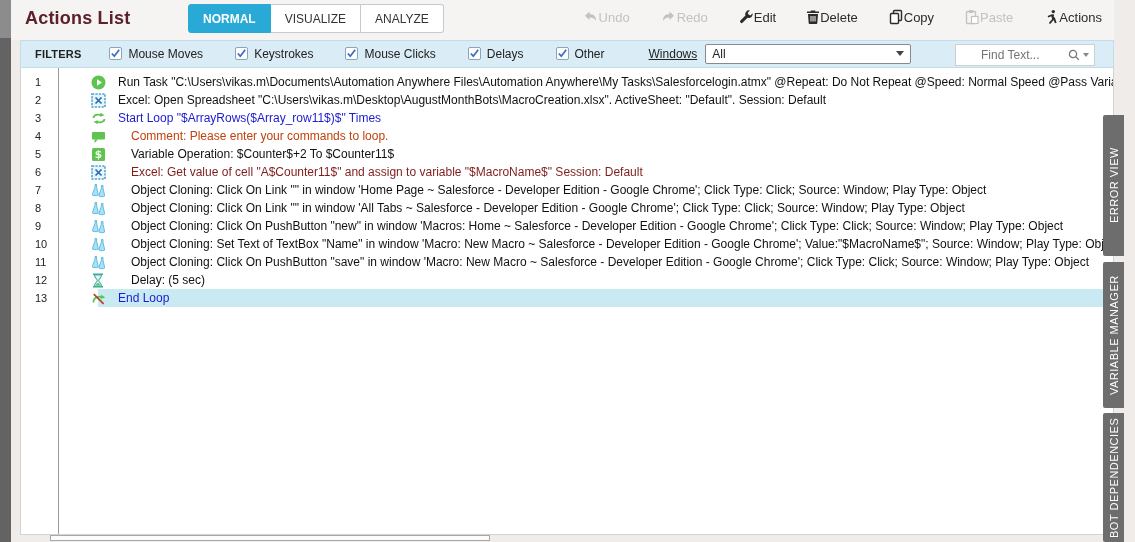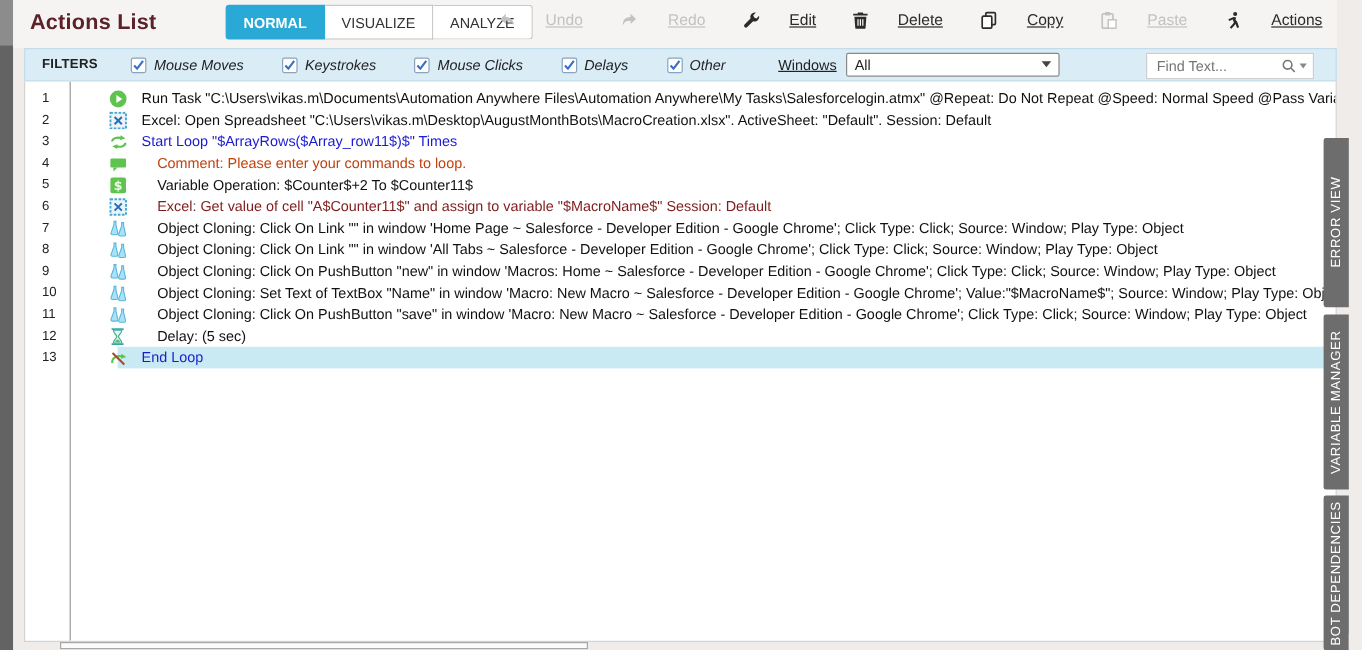--- a/index.html
+++ b/index.html
@@ -15,42 +15,42 @@
   
   .header { position:absolute; left:0; top:0; width:1103px; height:40px; background:#f6f4f3; }
   .title { position:absolute; left:14px; top:8px; font-size:18px; font-weight:bold; color:#5c2129; letter-spacing:0.2px; }
   .tab-group { position:absolute; left:177px; top:4px; display:flex; }
   .tab { height:29px; padding:0 14px; display:flex; align-items:center; justify-content:center;
          background:#fff; border:1px solid #c9c9c9; border-left:none; font-size:12px; color:#333; cursor:pointer; }
   .tab:first-child { border-left:1px solid #c9c9c9; border-radius:3px 0 0 3px; }
   .tab:last-child { border-radius:0 3px 3px 0; }
   .tab.active { background:#29a9d6; border-color:#29a9d6; color:#fff; font-weight:bold; }
   .toolbar { position:absolute; right:12px; top:9px; display:flex; align-items:center; gap:30px; }
-  .tool-btn { display:flex; align-items:flex-start; gap:24px; font-size:13px; color:#2b2b2b; cursor:pointer;text-decoration:underline; }
+  .tool-btn { display:flex; align-items:center; gap:0; font-size:13px; color:#2b2b2b; cursor:pointer; }
   .tool-btn.disabled { color:#c2c2c2; cursor:default; }
   .tool-btn svg { display:block; }
 
   
   .filters { position:absolute; left:9px; top:40px; width:1094px; height:28px; background:#daecf5;
              border:1px solid #c2dcea; display:flex; align-items:center; }
   .filters-label { font-size:11px; font-weight:bold; color:#222; margin-left:14px; letter-spacing:0.2px; }
   .filter-checks { display:flex; align-items:center; margin-left:28px; gap:0; }
-  .check-item { display:flex; align-items:center; margin-right:32px; cursor:pointer;font-style:italic; }
+  .check-item { display:flex; align-items:flex-start; margin-right:32px; cursor:pointer; }
   .checkbox { width:13px; height:13px; background:#fff; border:1px solid #8aa4bc; border-radius:2px;
               display:flex; align-items:center; justify-content:center; margin-right:6px; }
   .checkbox svg { display:block; }
   .check-label { font-size:12px; color:#222; }
   .windows-label { font-size:12px; color:#222; margin-left:12px; margin-right:8px;text-decoration:underline; }
-  .dropdown { width:178px; height:20px; background:#fff; border:1px solid #8a8a8a; border-radius:2px;
+  .dropdown { width:206px; height:20px; background:#fff; border:1px solid #8a8a8a; border-radius:2px;
               display:flex; align-items:center; font-size:12px; color:#222; padding-left:6px; position:relative; cursor:pointer; }
   .dropdown .dd-arrow { position:absolute; right:6px; top:6px; width:0; height:0;
               border-left:4px solid transparent; border-right:4px solid transparent; border-top:5px solid #444; }
   .find-box { position:absolute; right:18px; top:3px; width:140px; height:22px; background:#fff;
               border:1px solid #cfcfcf; display:flex; align-items:center; }
-  .find-box input { border:none; outline:none; flex:1; font-size:12px; color:#555; padding-left:8px;
+  .find-box input { border:none; outline:none; flex:1; font-size:12px; color:#555; padding-left:25px;
               font-family:"Liberation Sans", sans-serif; background:transparent; min-width:0; }
   .find-icons { display:flex; align-items:center; margin-right:5px; }
   .find-caret { width:0; height:0; border-left:3px solid transparent; border-right:3px solid transparent;
               border-top:4px solid #888; margin-left:2px; }
 
   
   .content { position:absolute; left:9px; top:68px; width:1094px; height:467px; background:#fff;
              border:1px solid #d5d2d0; border-top:none; overflow:hidden; }
   .gutter-line { position:absolute; left:37px; top:0; width:1px; height:100%; background:#9a9a9a; }
   .rows { position:absolute; left:0; top:5px; width:100%; }

